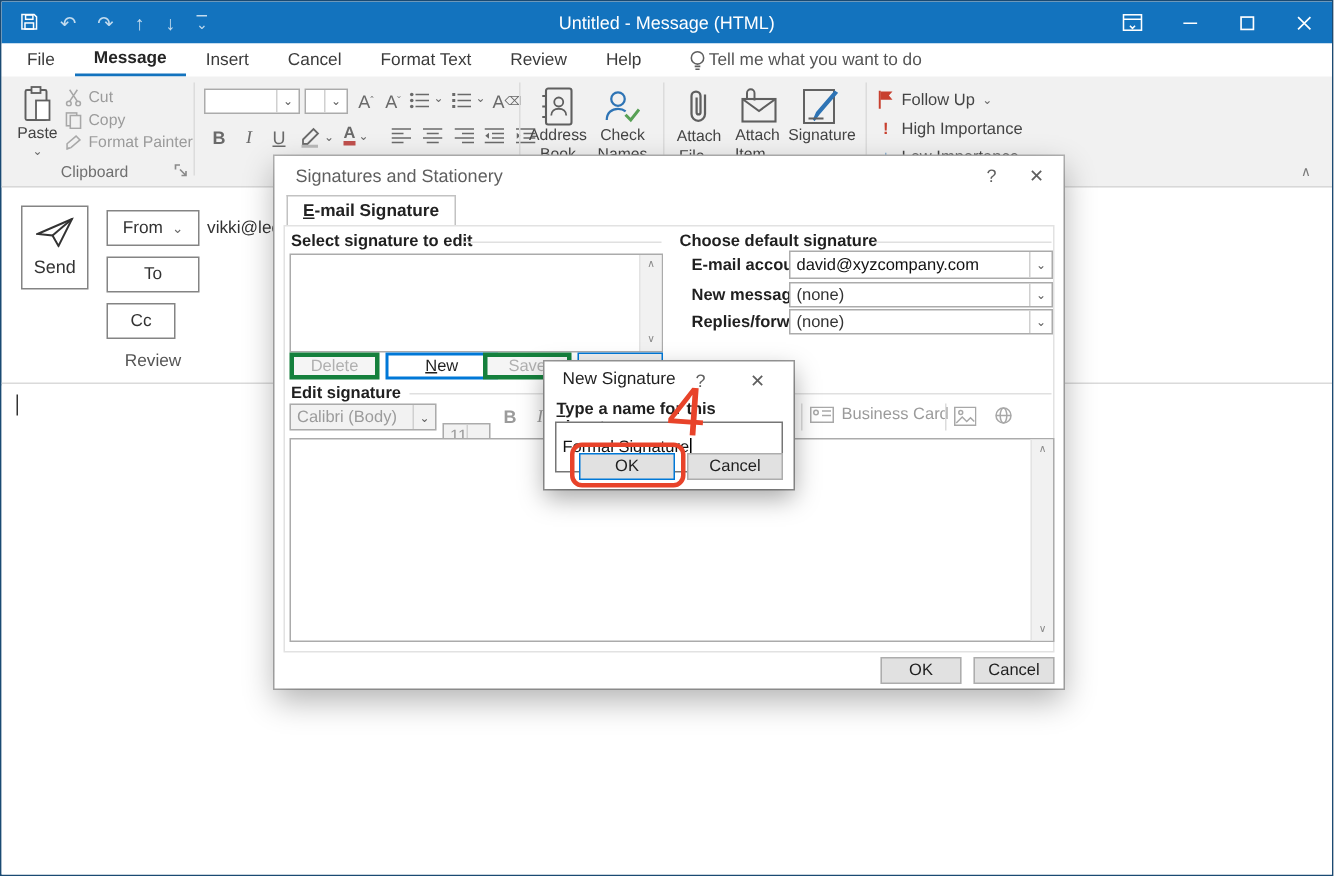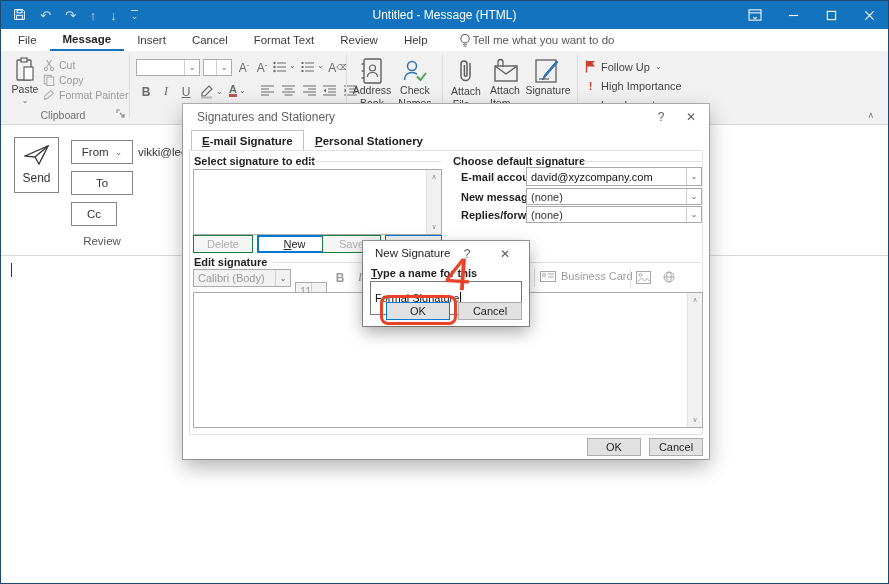--- a/index.html
+++ b/index.html
@@ -51,21 +51,21 @@
   .dlg-title{position:absolute;font-size:12px;color:#5f5f5f;}
   .dlg-x{position:absolute;color:#5f5f5f;font-size:12px;width:20px;text-align:center;}
   .tab{position:absolute;height:20px;display:flex;align-items:center;padding:0 10px;font-size:11.5px;font-weight:bold;color:#222;}
   .tab.sel{background:#fff;border:1px solid #c2c2c2;border-bottom:none;z-index:2;}
   .page-box{position:absolute;border:1px solid #e2e2e2;background:#fff;}
   .grp-line{position:absolute;height:1px;background:#e0e0e0;}
   .sec-label{position:absolute;font-size:11px;color:#1f1f1f;}
   .listbox{position:absolute;border:1px solid #ababab;background:#fff;}
   .sbar{position:absolute;right:0;top:0;bottom:0;width:15px;background:#f1f1f1;border-left:1px solid #e3e3e3;}
   .sbar .a{position:absolute;left:0;width:100%;text-align:center;font-size:7px;color:#8a8a8a;line-height:14px;}
-  .dbtn{position:absolute;height:18px;border:1px solid #15803d;background:#f5f5f5;color:#b0b0b0;font-size:11px;display:flex;align-items:center;justify-content:center;}
+  .dbtn{position:absolute;height:18px;border:3px solid #15803d;background:#f5f5f5;color:#b0b0b0;font-size:11px;display:flex;align-items:center;justify-content:center;}
   .dbtn.primary{border:1px solid var(--default-button);box-shadow:inset 0 0 0 1px var(--default-button);background:#fff;color:#1f1f1f;}
   .dbtn.bluebrd{border:1px solid var(--default-button);background:#f0f0f0;}
   .wbtn{position:absolute;height:18px;background:#e1e1e1;border:1px solid #adadad;color:#1f1f1f;font-size:11px;display:flex;align-items:center;justify-content:center;}
   .wbtn.default{border-color:var(--default-button);}
   .dis{color:#9b9b9b;}
   .ak{display:inline-block;}
   .ak::first-letter{text-decoration:underline;}
   .textbox{position:absolute;border:1px solid #767676;background:#fff;display:flex;align-items:center;padding:16px 4px;font-size:11px;color:#111;}
   .tcaret{display:inline-block;width:1px;height:12px;background:#000;margin-left:1px;}
 
@@ -363,23 +363,20 @@
 
   <div class="dialog" style="left:182px;top:103px;width:526px;height:355px;z-index:10;">
     <span class="dlg-title" style="left:14px;top:6px;">Signatures and Stationery</span>
     <span class="dlg-x" style="left:468px;top:6px;">?</span>
     <span class="dlg-x" style="left:498px;top:6px;">✕</span>
 
     <div class="page-box" style="left:6px;top:46px;width:514px;height:285px;"></div>
     <div class="tab sel" style="left:8px;top:26px;">
         <span class="ak">E-mail Signature</span>
       </div>
-    <div class="tab" style="left:122px;top:27px;">
-        <span class="ak">Personal Stationery</span>
-      </div>
 
     <span class="sec-label" style="left:11px;top:51px;font-weight:bold;">Select signature to edit</span>
     <div class="grp-line" style="left:126px;top:57px;width:132px;"></div>
     <div class="listbox" style="left:10px;top:65px;width:249px;height:66px;">
       <div class="sbar">
         <span class="a" style="top:0;">∧</span>
         <span class="a" style="bottom:0;">∨</span>
       </div>
     </div>
     <div class="dbtn" style="left:10px;top:131px;width:60px;">

